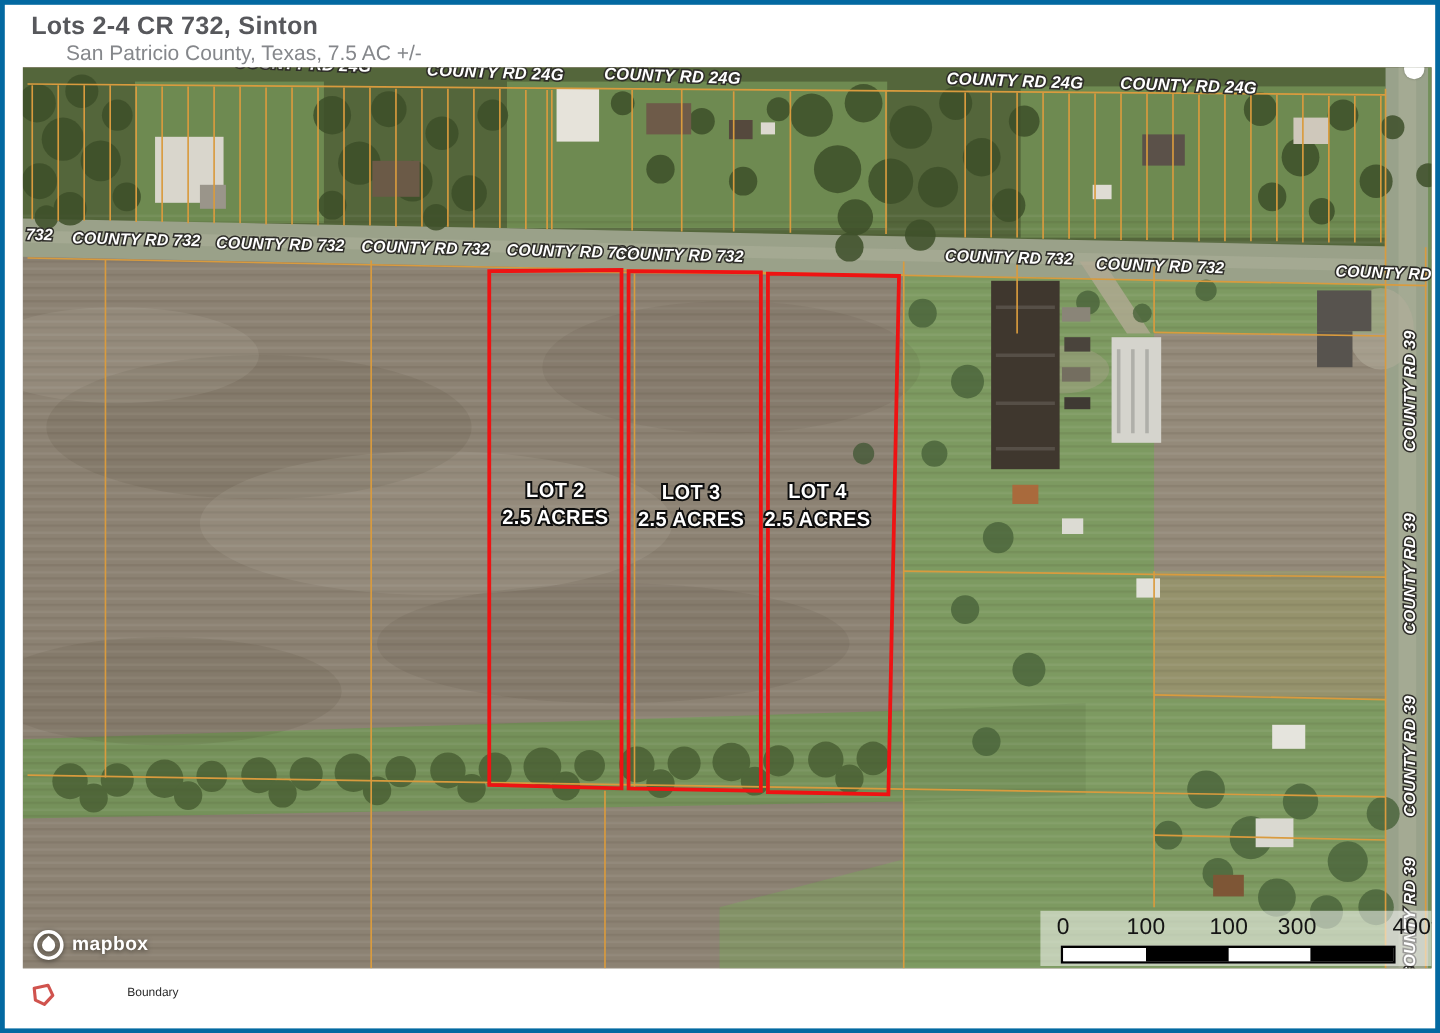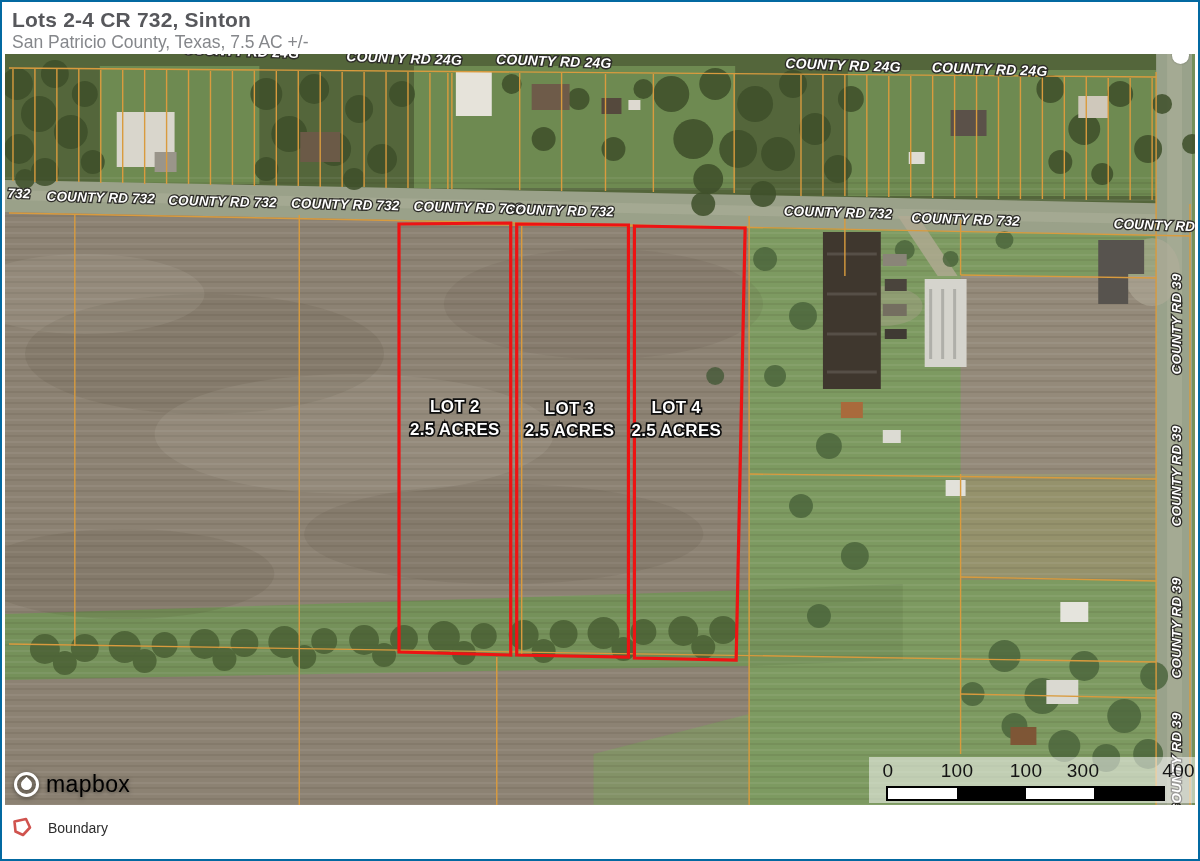--- a/index.html
+++ b/index.html
@@ -1,45 +1,45 @@
 <!DOCTYPE html>
 <html><head>
 <meta charset="utf-8">
 <style>
   html,body{margin:0;padding:0;background:#fff;}
-  .page{position:relative;width:1200px;height:861px;box-sizing:border-box;border:2px solid #0369a1;background:#fff;font-family:"Liberation Sans",sans-serif;overflow:hidden;}
+  .page{position:relative;width:1200px;height:861px;box-sizing:border-box;border:4px solid #0369a1;background:#fff;font-family:"Liberation Sans",sans-serif;overflow:hidden;padding-left:12px;}
   
   .hdr{height:52px;padding:5px 0 0 10px;box-sizing:border-box;}
   .hdr h1{margin:0;font-size:21px;line-height:25px;font-weight:bold;color:#57585c;letter-spacing:.2px;}
-  .hdr .sub{font-size:17.5px;line-height:21px;color:#85878b;}
+  .hdr .sub{font-size:17.5px;line-height:21px;color:#85878b;margin-left:29px;}
   
   .map{position:relative;margin:0 3px;height:751px;overflow:hidden;background:#8c8273;}
   .map svg{display:block;width:100%;height:100%;}
   
   .rl{font-family:"Liberation Sans",sans-serif;font-style:italic;font-weight:bold;font-size:13.5px;fill:#fff;stroke:#2e2d29;stroke-width:2.6px;paint-order:stroke;letter-spacing:.2px;}
   .rg{font-family:"Liberation Sans",sans-serif;font-style:italic;font-weight:bold;font-size:14px;fill:#fff;stroke:#2e2d29;stroke-width:2.7px;paint-order:stroke;letter-spacing:.2px;}
   .ll{font-family:"Liberation Sans",sans-serif;font-weight:bold;font-size:17px;fill:#fff;stroke:#0e0e0e;stroke-width:3.4px;paint-order:stroke;letter-spacing:.3px;}
   
   .logo{position:absolute;left:9px;bottom:7px;display:flex;align-items:center;gap:7px;filter:drop-shadow(0 1px 2px rgba(0,0,0,.5));}
   .ring{width:25px;height:25px;border:3px solid #fff;border-radius:50%;box-sizing:border-box;position:relative;}
   .ring::after{content:"";position:absolute;left:4px;top:4px;width:11px;height:11px;background:#fff;border-radius:50% 50% 50% 0;transform:rotate(135deg);}
-  .logo-text{color:#000000;font-size:23px;font-weight:400;letter-spacing:.4px;}
+  .logo-text{color:#ffffff;font-size:16px;font-weight:700;letter-spacing:.4px;}
   
   .info{position:absolute;right:6px;top:-7px;width:17px;height:17px;border-radius:50%;background:#fff;box-shadow:0 0 2px rgba(0,0,0,.3);}
   
   .scalebar{position:absolute;right:0;top:703px;width:326px;height:46px;background:rgba(255,255,255,.52);}
   .tick{position:absolute;top:3px;transform:translateX(-50%);font-size:19px;color:#141414;letter-spacing:.2px;}
   .bar{position:absolute;left:17px;top:29px;width:275px;height:11px;border:2px solid #000;display:flex;background:#fff;}
   .bar i{flex:1;}
   .bar i.b{background:#000;}
   .bar i.w{background:#fff;}
   
   .legend{display:flex;align-items:flex-start;padding:11px 0 0 9px;gap:15px;}
   .legend svg{display:block;}
-  .legend-label{font-size:14px;color:#2c2c2c;margin-top:4px;}
+  .legend-label{font-size:10px;color:#2c2c2c;margin-top:4px;margin-left:44px;}
 </style>
 </head>
 <body>
 
 <div class="page">
 
   <div class="hdr">
     <h1>Lots 2-4 CR 732, Sinton</h1>
     <div class="sub">San Patricio County, Texas, 7.5 AC +/-</div>
   </div>

